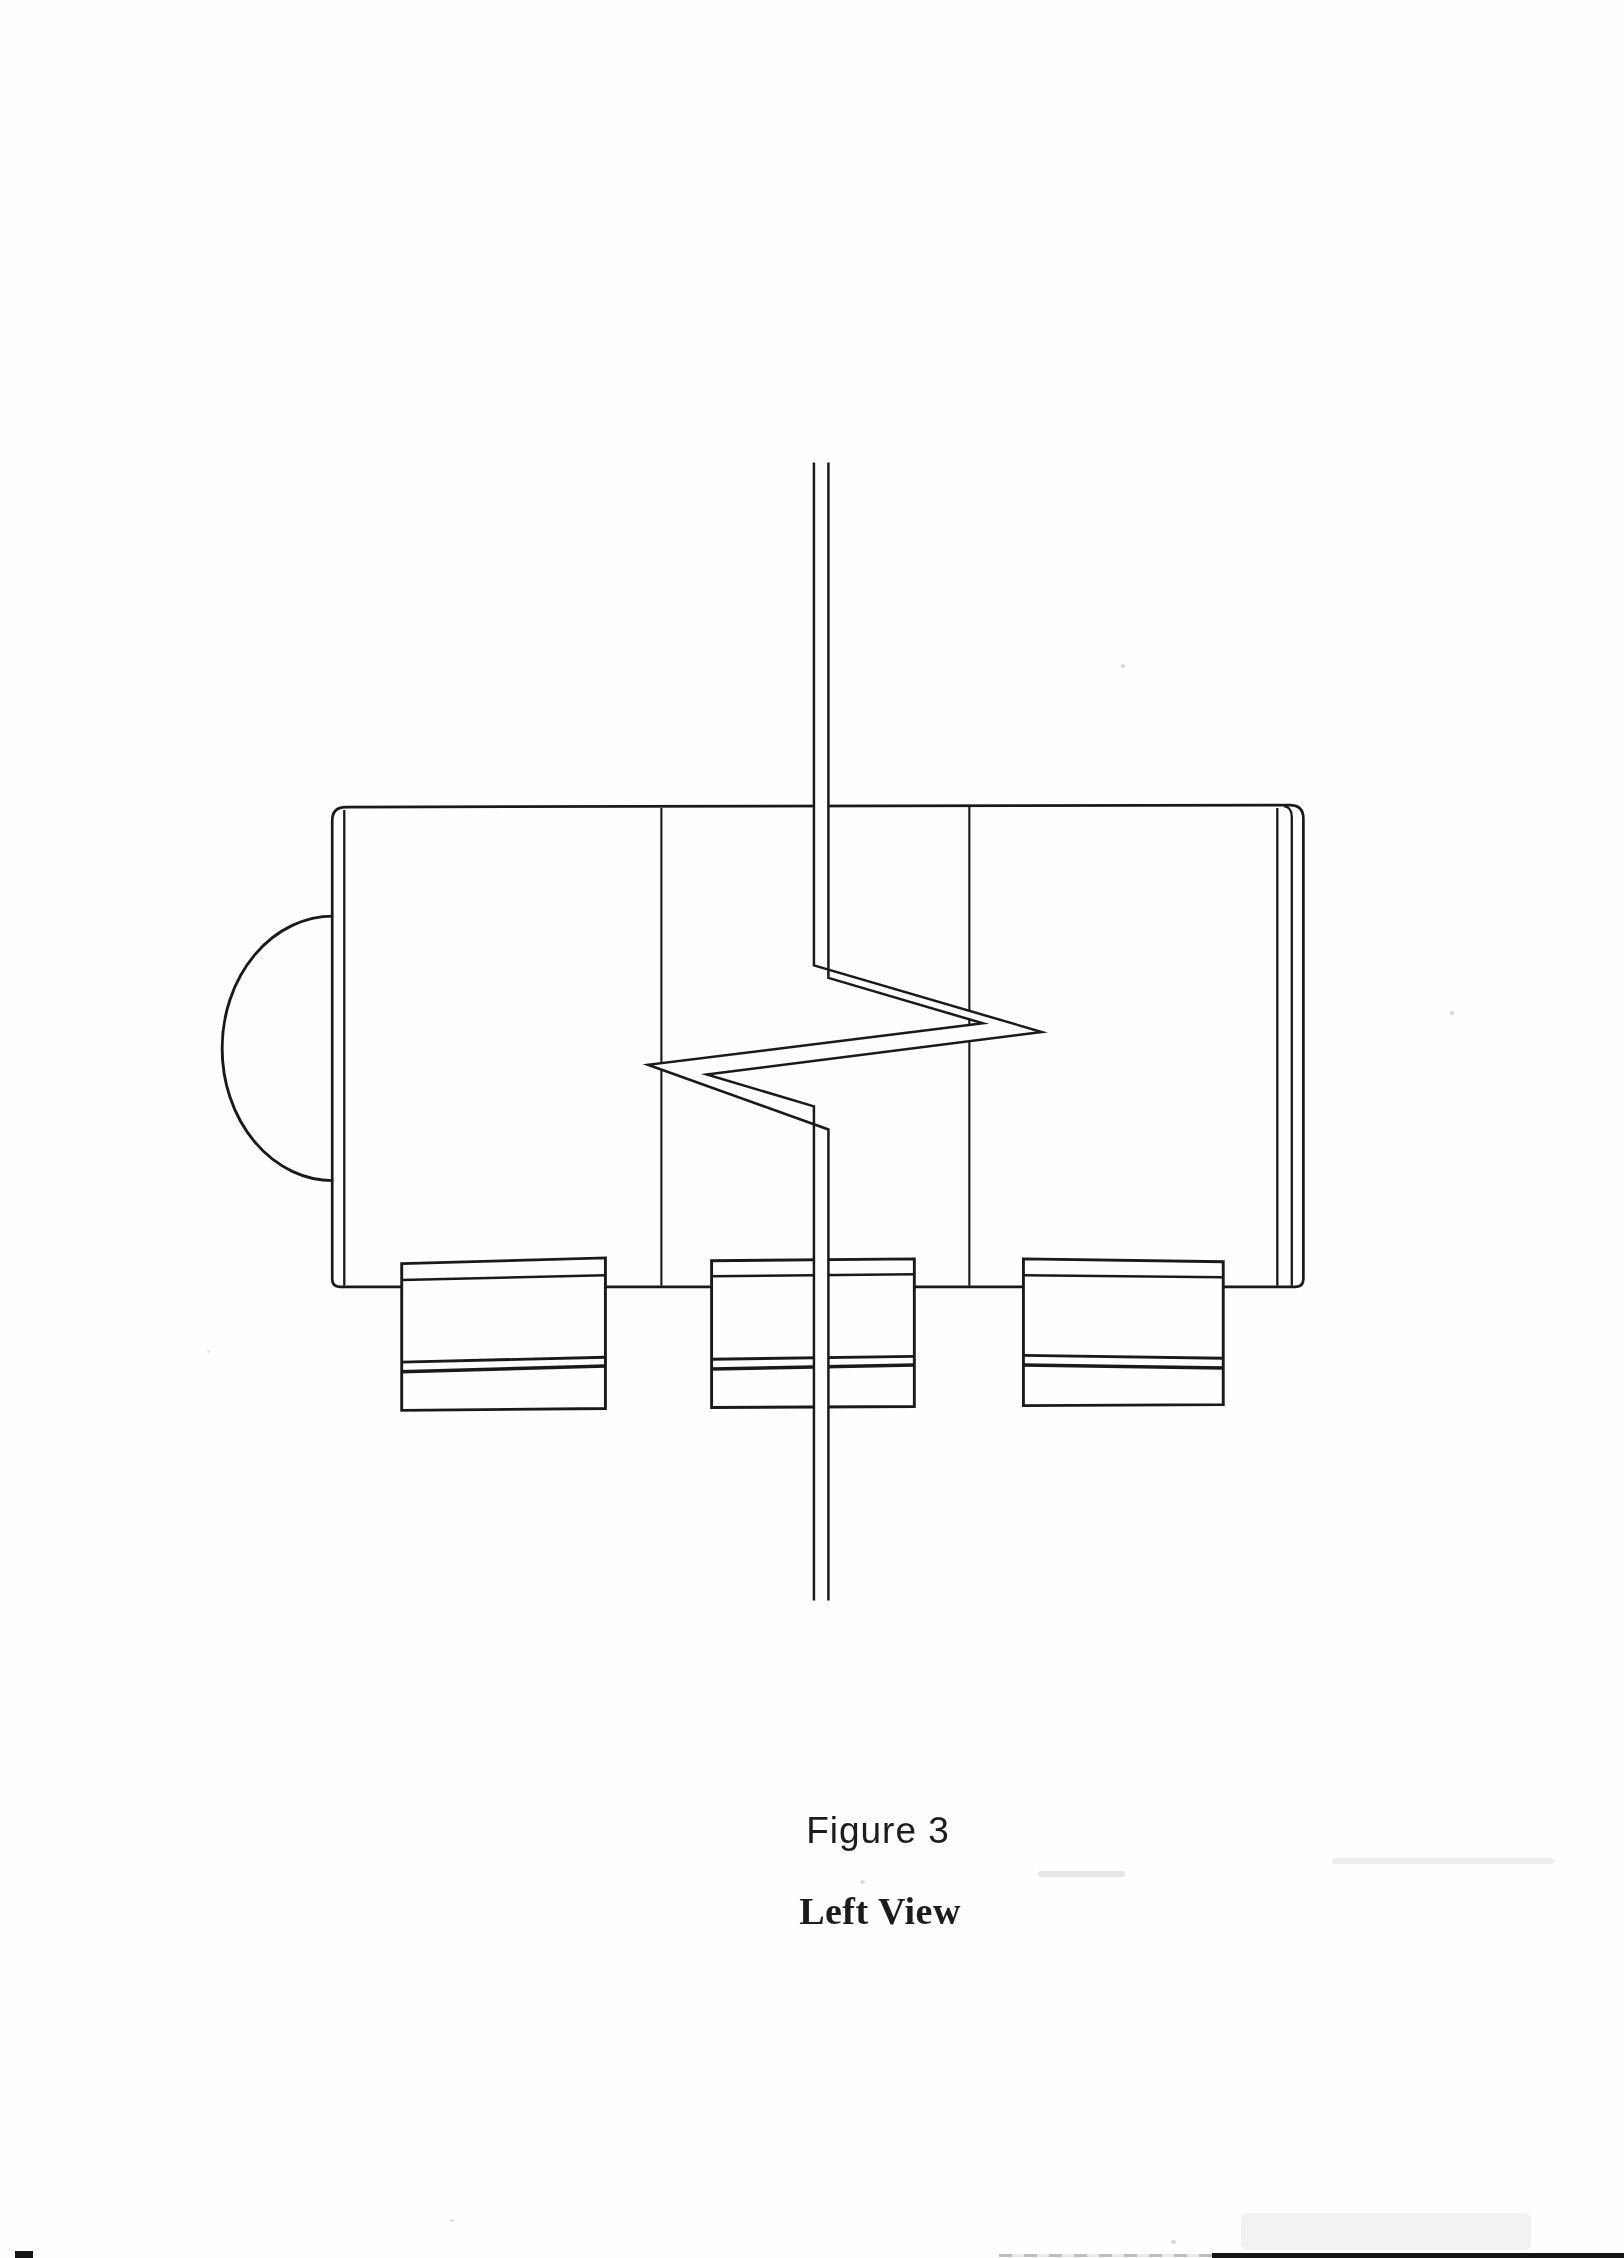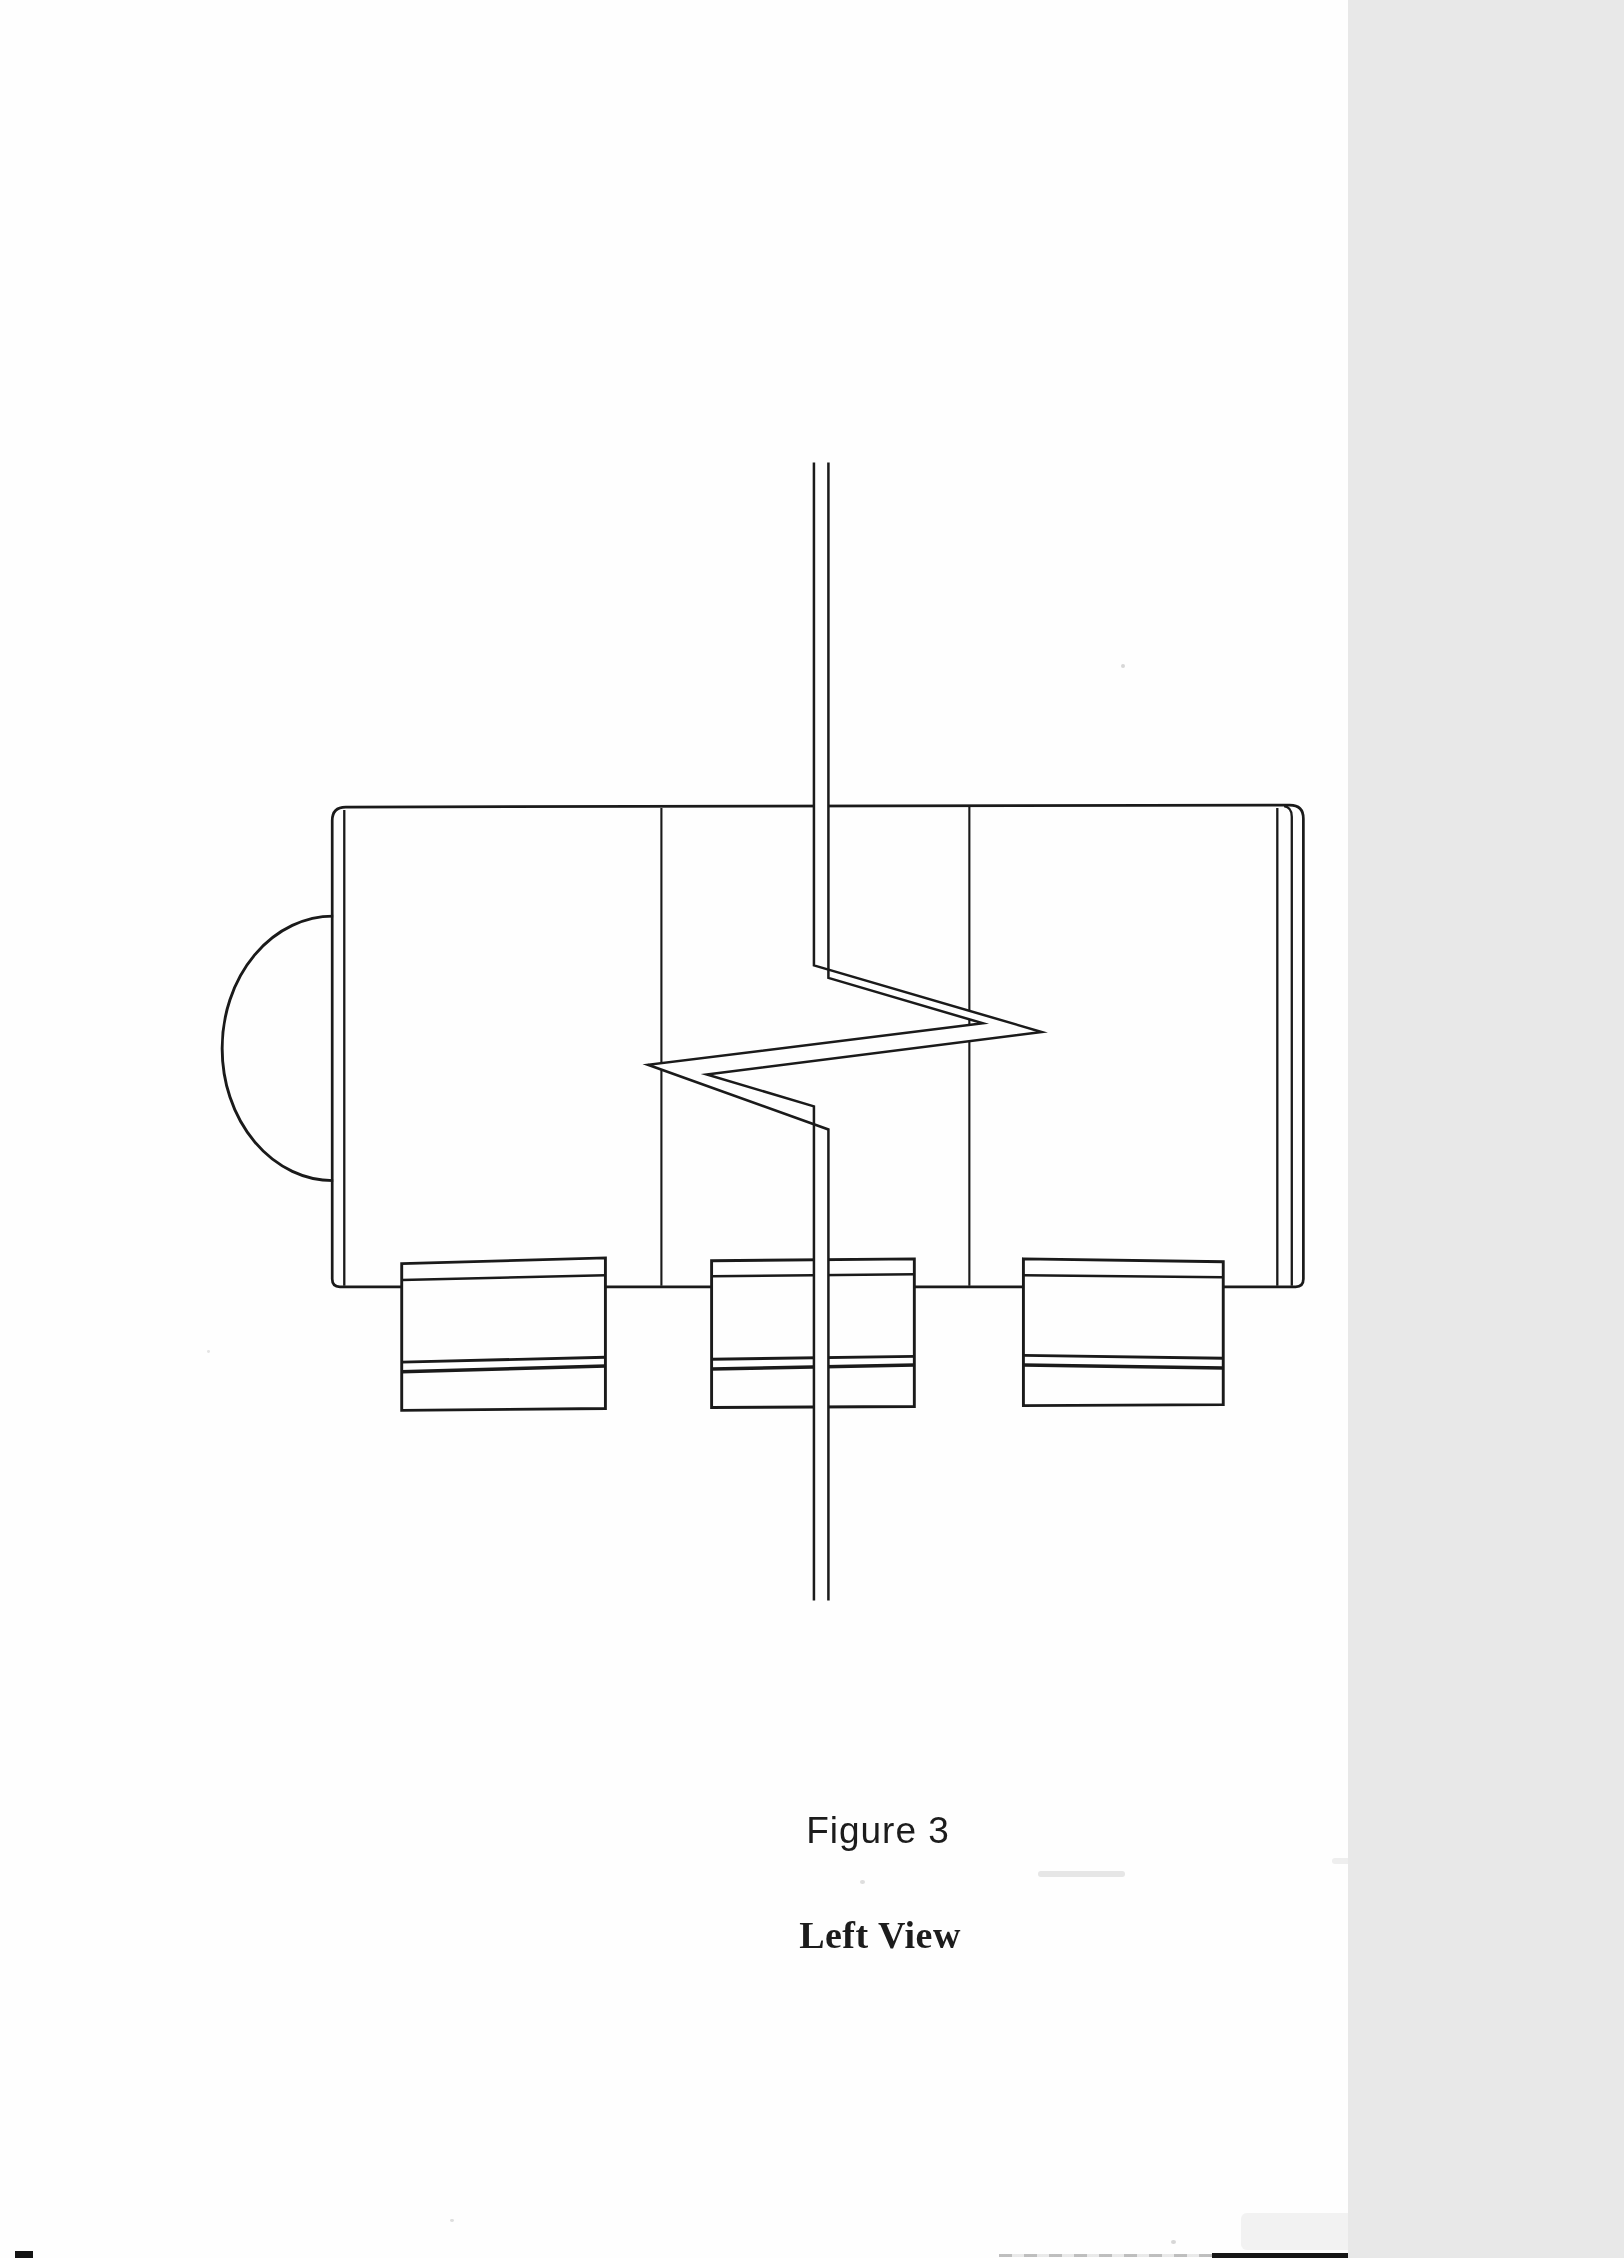--- a/index.html
+++ b/index.html
@@ -3,21 +3,21 @@
 <meta charset="utf-8">
 <style>
   html, body {
     margin: 0;
     padding: 0;
     background: #e8e8e8;
     font-family: "Liberation Sans", sans-serif;
   }
   .page {
     position: relative;
-    width: 1348px;
+    width: 1624px;
     height: 2258px;
     background: #fefefe;
     overflow: hidden;
   }
   .drawing-svg {
     position: absolute;
     left: 0;
     top: 0;
     width: 1624px;
     height: 2258px;
@@ -38,21 +38,20 @@
     font-weight: 400;
     letter-spacing: 1px;
   }
   .caption-view {
     left: 716px;
     top: 1892px;
     font-size: 38px;
     font-family: "Liberation Serif", serif;
     font-weight: 700;
     letter-spacing: 0.5px;
-    margin-top: 24px;
   }
   .artifact {
     position: absolute;
   }
   .artifact-bar-solid {
     left: 1212px; top: 2253px; width: 412px; height: 5.8px;
     background: #161616;
   }
   .artifact-bar-faint {
     left: 999px; top: 2254px; width: 214px; height: 2.9px;

